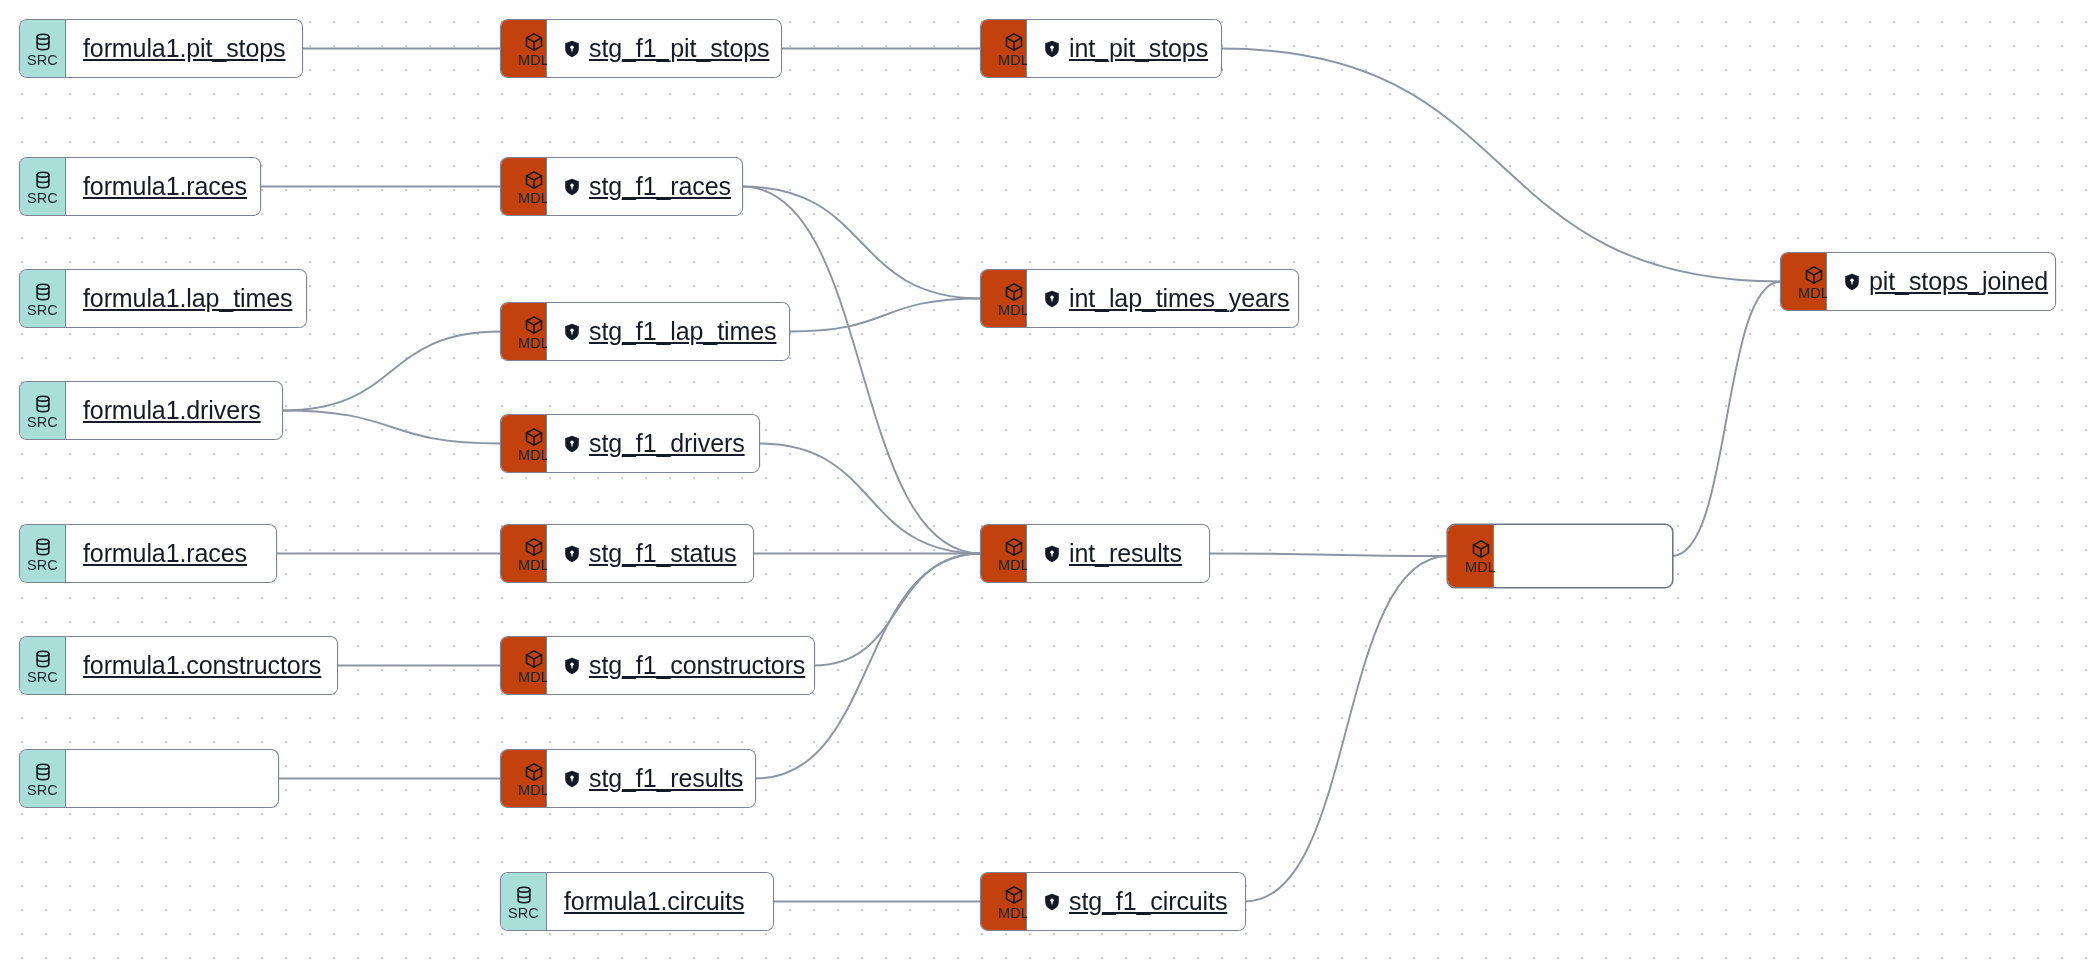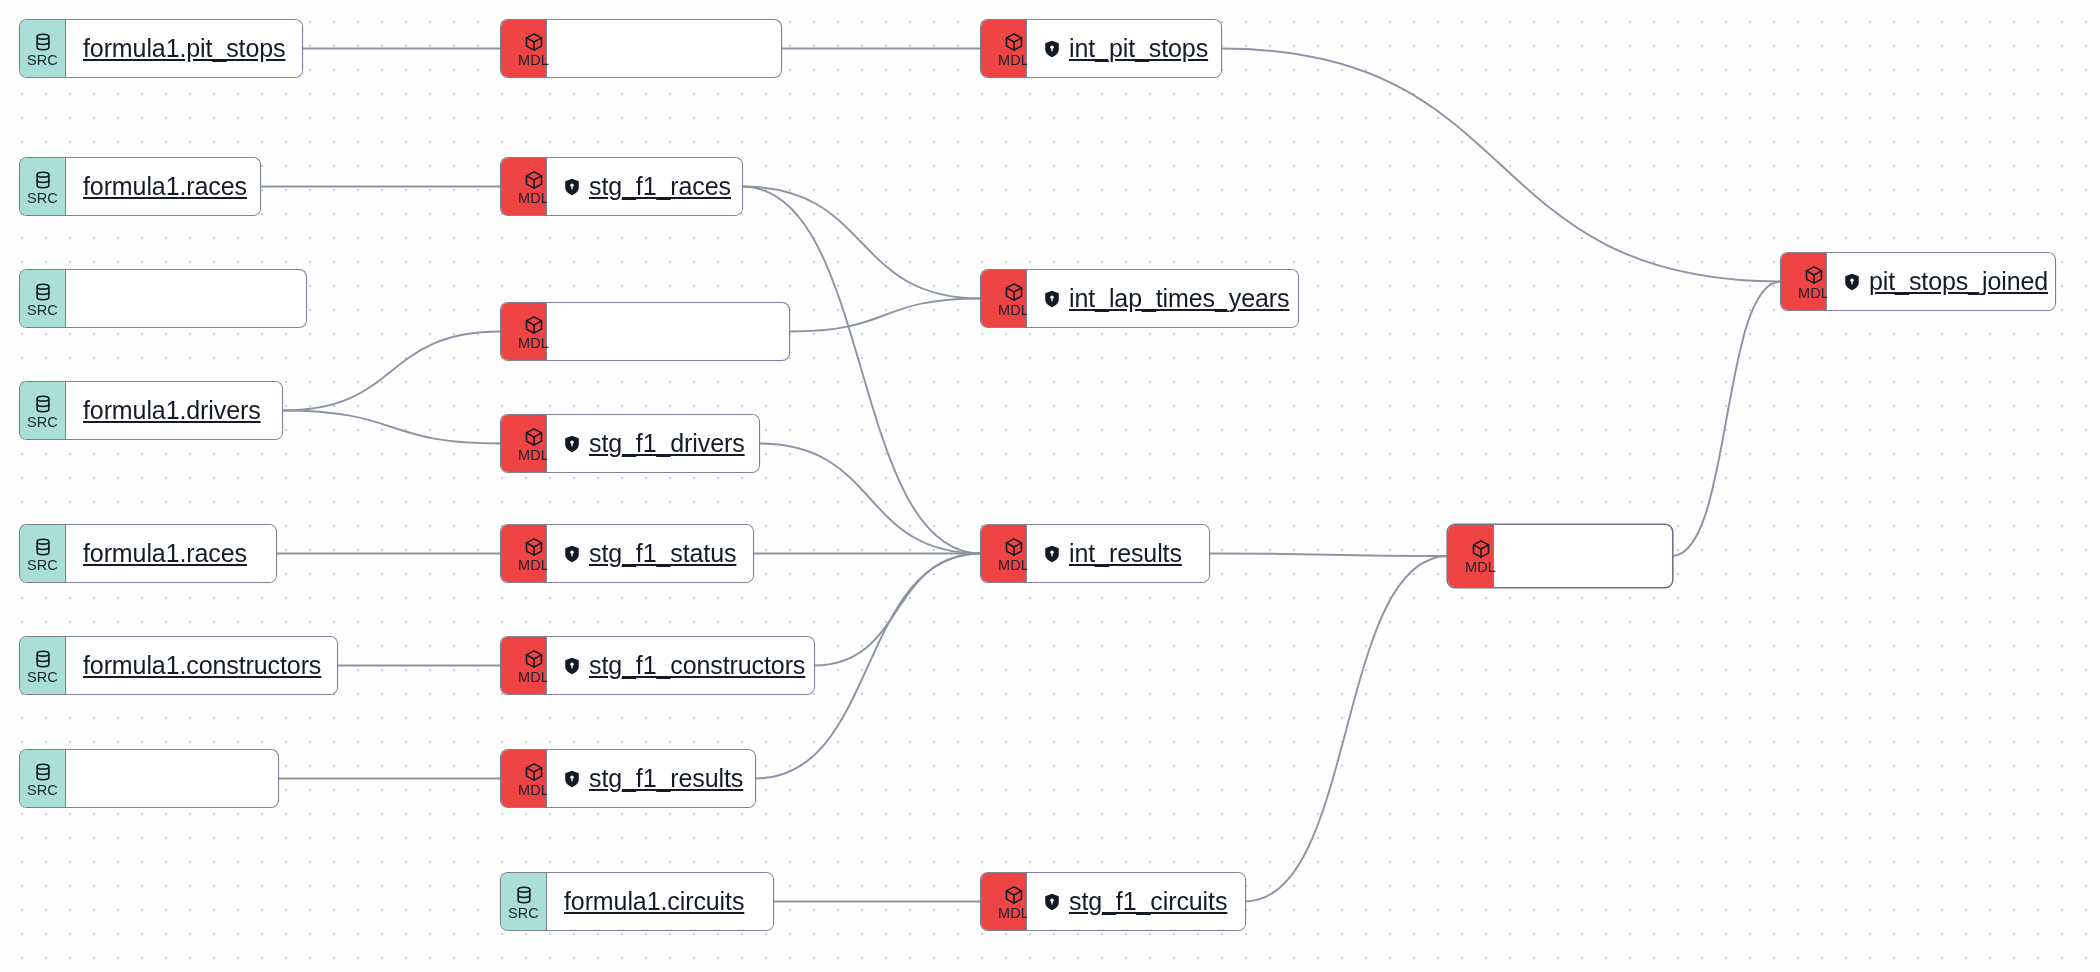--- a/index.html
+++ b/index.html
@@ -52,21 +52,21 @@
     display: flex;
     flex-direction: column;
     align-items: center;
     justify-content: center;
     gap: 1px;
     border-right: 1.1px solid #7c8393;
     box-sizing: border-box;
     padding-top: 2px;
   }
   .badge.src { background: #a9ded9; }
-  .badge.mdl { background: #ef4444; padding-left: 20px; }
+  .badge.mdl { background: #c2410c; padding-left: 20px; }
   .badge-label {
     font-size: 14.5px;
     line-height: 1;
     color: #1c2430;
     letter-spacing: 0.1px;
     font-family: "Liberation Sans", sans-serif;
   }
   .badge-icon {
     width: 20px;
     height: 20px;
@@ -159,20 +159,24 @@
     <div class="badge src">
       <span class="badge-icon-wrap">
             <svg class="badge-icon" viewBox="0 0 24 24" fill="none" stroke="#131a25" stroke-width="1.9" stroke-linecap="round" stroke-linejoin="round">
               <ellipse cx="12" cy="5.6" rx="7" ry="2.9"></ellipse>
               <path d="M5 5.6v12.8c0 1.6 3.13 2.9 7 2.9s7-1.3 7-2.9V5.6"></path>
               <path d="M5 12c0 1.6 3.13 2.9 7 2.9s7-1.3 7-2.9"></path>
             </svg>
           </span>
       <span class="badge-label">SRC</span>
     </div>
+    <div class="node-body">
+
+      <span class="node-label">formula1.lap_times</span>
+    </div>
   </div>
       <div class="node" style="left: 20px; top: 382px; width: 262px; height: 57px;">
     <div class="badge src">
       <span class="badge-icon-wrap">
             <svg class="badge-icon" viewBox="0 0 24 24" fill="none" stroke="#131a25" stroke-width="1.9" stroke-linecap="round" stroke-linejoin="round">
               <ellipse cx="12" cy="5.6" rx="7" ry="2.9"></ellipse>
               <path d="M5 5.6v12.8c0 1.6 3.13 2.9 7 2.9s7-1.3 7-2.9V5.6"></path>
               <path d="M5 12c0 1.6 3.13 2.9 7 2.9s7-1.3 7-2.9"></path>
             </svg>
           </span>
@@ -246,20 +250,30 @@
       <div class="node" style="left: 501px; top: 20px; width: 280px; height: 57px;">
     <div class="badge mdl">
       <span class="badge-icon-wrap">
             <svg class="badge-icon" viewBox="0 0 24 24" fill="none" stroke="#131a25" stroke-width="1.9" stroke-linecap="round" stroke-linejoin="round">
               <path d="M12 2.3 21 7.1v9.8L12 21.7 3 16.9V7.1z"></path>
               <path d="M3 7.1 12 12l9-4.9M12 12v9.7"></path>
             </svg>
           </span>
       <span class="badge-label">MDL</span>
     </div>
+    <div class="node-body">
+      <span class="shield-slot">
+            <svg class="shield-icon" viewBox="0 0 24 26" fill="#131a25">
+              <path d="M12 0.6 22.2 4.4v8.4c0 6.3-4.3 10.6-10.2 12.6C6.1 23.4 1.8 19.1 1.8 12.8V4.4z"></path>
+              <circle cx="12" cy="10.2" r="2.6" fill="#ffffff"></circle>
+              <path d="M10.7 10.2h2.6l-0.5 6.6h-1.6z" fill="#ffffff"></path>
+            </svg>
+          </span>
+      <span class="node-label">stg_f1_pit_stops</span>
+    </div>
   </div>
       <div class="node" style="left: 501px; top: 158px; width: 241px; height: 57px;">
     <div class="badge mdl">
       <span class="badge-icon-wrap">
             <svg class="badge-icon" viewBox="0 0 24 24" fill="none" stroke="#131a25" stroke-width="1.9" stroke-linecap="round" stroke-linejoin="round">
               <path d="M12 2.3 21 7.1v9.8L12 21.7 3 16.9V7.1z"></path>
               <path d="M3 7.1 12 12l9-4.9M12 12v9.7"></path>
             </svg>
           </span>
       <span class="badge-label">MDL</span>
@@ -278,20 +292,30 @@
       <div class="node" style="left: 501px; top: 303px; width: 288px; height: 57px;">
     <div class="badge mdl">
       <span class="badge-icon-wrap">
             <svg class="badge-icon" viewBox="0 0 24 24" fill="none" stroke="#131a25" stroke-width="1.9" stroke-linecap="round" stroke-linejoin="round">
               <path d="M12 2.3 21 7.1v9.8L12 21.7 3 16.9V7.1z"></path>
               <path d="M3 7.1 12 12l9-4.9M12 12v9.7"></path>
             </svg>
           </span>
       <span class="badge-label">MDL</span>
     </div>
+    <div class="node-body">
+      <span class="shield-slot">
+            <svg class="shield-icon" viewBox="0 0 24 26" fill="#131a25">
+              <path d="M12 0.6 22.2 4.4v8.4c0 6.3-4.3 10.6-10.2 12.6C6.1 23.4 1.8 19.1 1.8 12.8V4.4z"></path>
+              <circle cx="12" cy="10.2" r="2.6" fill="#ffffff"></circle>
+              <path d="M10.7 10.2h2.6l-0.5 6.6h-1.6z" fill="#ffffff"></path>
+            </svg>
+          </span>
+      <span class="node-label">stg_f1_lap_times</span>
+    </div>
   </div>
       <div class="node" style="left: 501px; top: 415px; width: 258px; height: 57px;">
     <div class="badge mdl">
       <span class="badge-icon-wrap">
             <svg class="badge-icon" viewBox="0 0 24 24" fill="none" stroke="#131a25" stroke-width="1.9" stroke-linecap="round" stroke-linejoin="round">
               <path d="M12 2.3 21 7.1v9.8L12 21.7 3 16.9V7.1z"></path>
               <path d="M3 7.1 12 12l9-4.9M12 12v9.7"></path>
             </svg>
           </span>
       <span class="badge-label">MDL</span>

